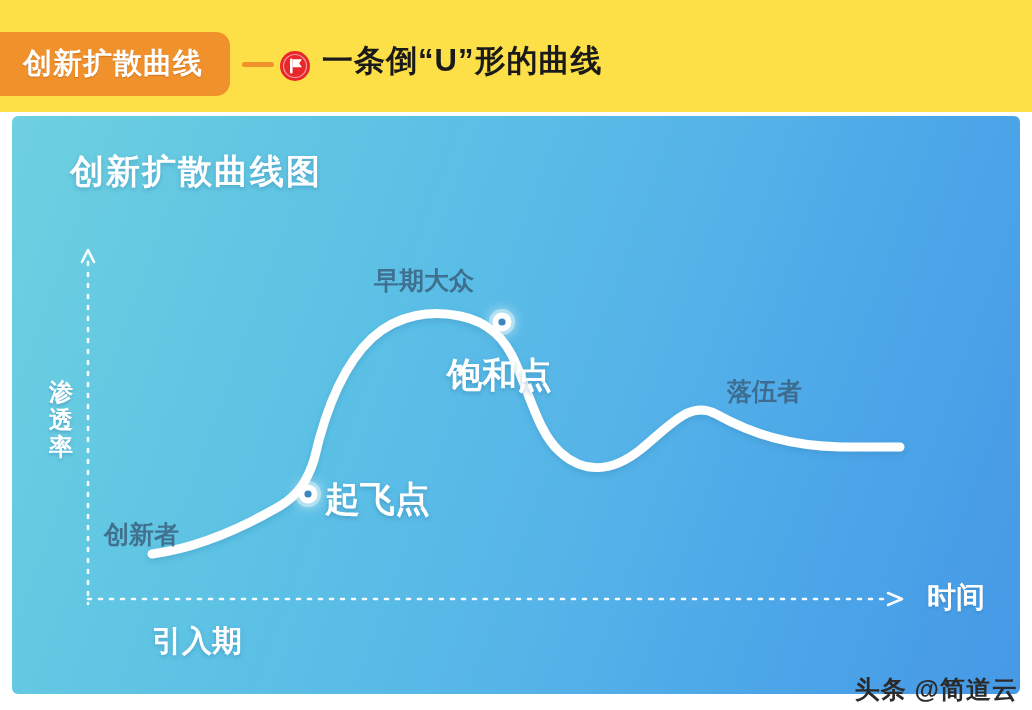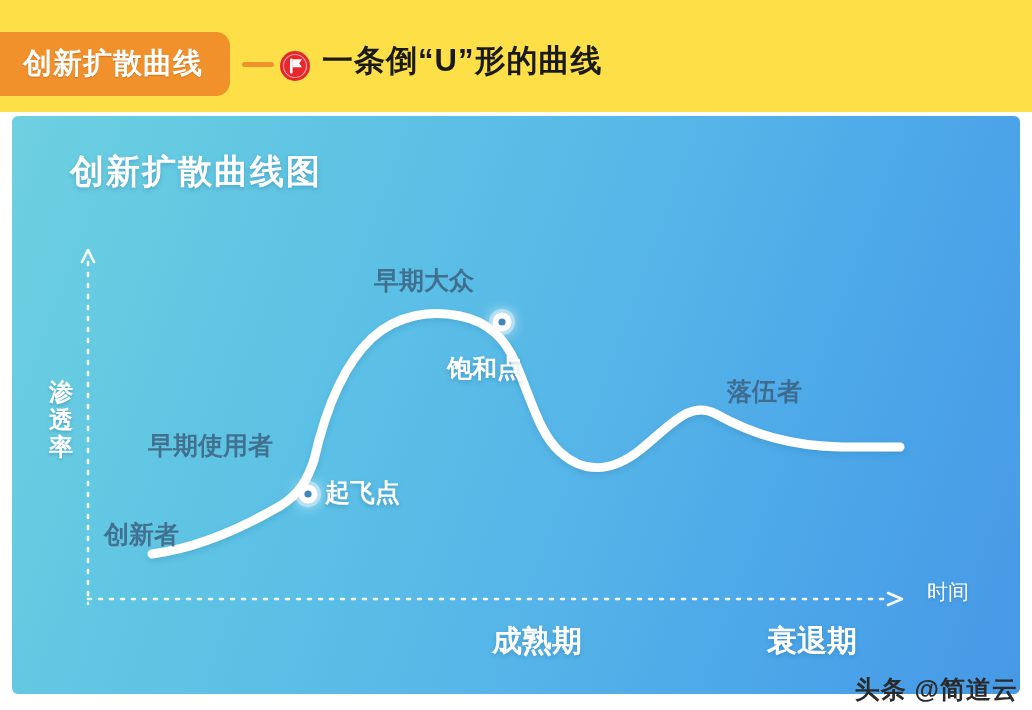--- a/index.html
+++ b/index.html
@@ -108,22 +108,22 @@
     line-height: 1.15;
     text-align: center;
     text-shadow: 0 2px 3px rgba(40,110,150,0.35);
   }
   .ylabel span { display: block; }
 
   .xaxis-title {
     position: absolute;
     left: 915px;
     top: 462px;
-    font-size: 21px;
-    font-weight: normal;
+    font-size: 29px;
+    font-weight: bold;
     color: #ffffff;
     text-shadow: 0 2px 3px rgba(40,110,150,0.35);
     white-space: nowrap;
   }
 
   .curve-svg {
     position: absolute;
     left: 0;
     top: 0;
     width: 1008px;
@@ -135,21 +135,21 @@
     white-space: nowrap;
     font-weight: bold;
   }
   .ann.stage {
     color: #3a5f7d;
     font-size: 25px;
     opacity: 0.82;
   }
   .ann.point {
     color: #ffffff;
-    font-size: 25px;
+    font-size: 35px;
     text-shadow: 0 2px 4px rgba(40,110,150,0.4);
   }
 
   .phase {
     position: absolute;
     top: 505px;
     font-size: 30px;
     font-weight: bold;
     color: #ffffff;
     text-shadow: 0 2px 4px rgba(40,110,150,0.35);
@@ -247,29 +247,27 @@
 
     <g>
       <circle cx="490" cy="206" r="13" fill="#ffffff" opacity="0.55" filter="url(#glow)"></circle>
       <circle cx="490" cy="206" r="9.5" fill="#ffffff"></circle>
       <circle cx="490" cy="206" r="3.6" fill="#3e86bf"></circle>
     </g>
   </svg>
 
   <div class="ann stage" style="left:92px; top:402px;">创新者</div>
 
-  <div class="ann stage" style="left:136px; top:313px;">早期使用者</div>
 
 
   <div class="ann stage" style="left:362px; top:148px;">早期大众</div>
 
   <div class="ann stage" style="left:715px; top:259px;">落伍者</div>
 
   <div class="ann point" style="left:313px; top:360px;">起飞点</div>
 
   <div class="ann point" style="left:435px; top:236px;">饱和点</div>
 
-  <div class="phase" style="left:480px;">成熟期</div>
-  <div class="phase" style="left:755px;">衰退期</div>
+  <div class="phase" style="left:140px;">引入期</div>
 
 </div>
 
 <div class="watermark">头条 @简道云</div>
 
 </body></html>

